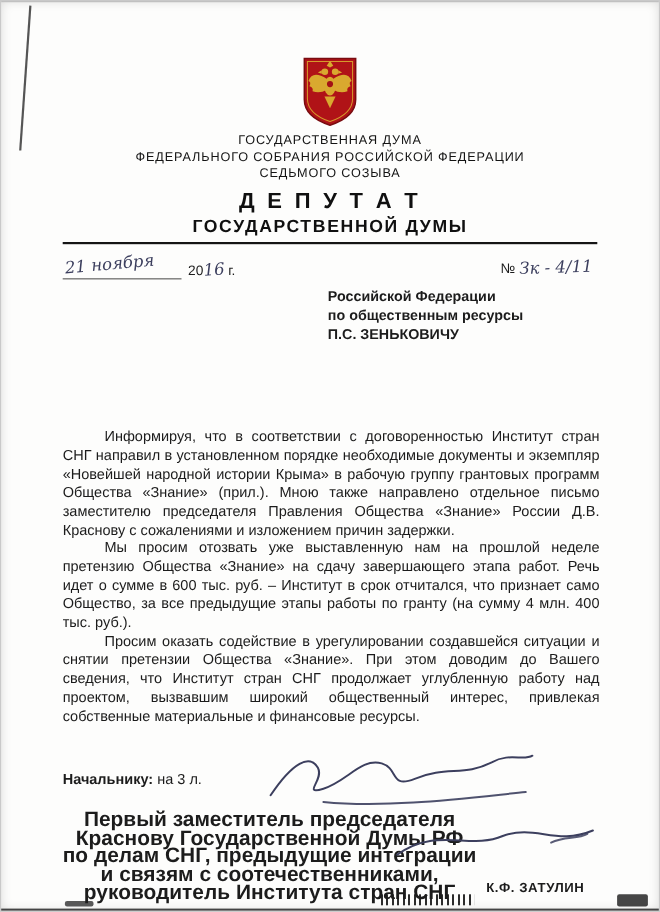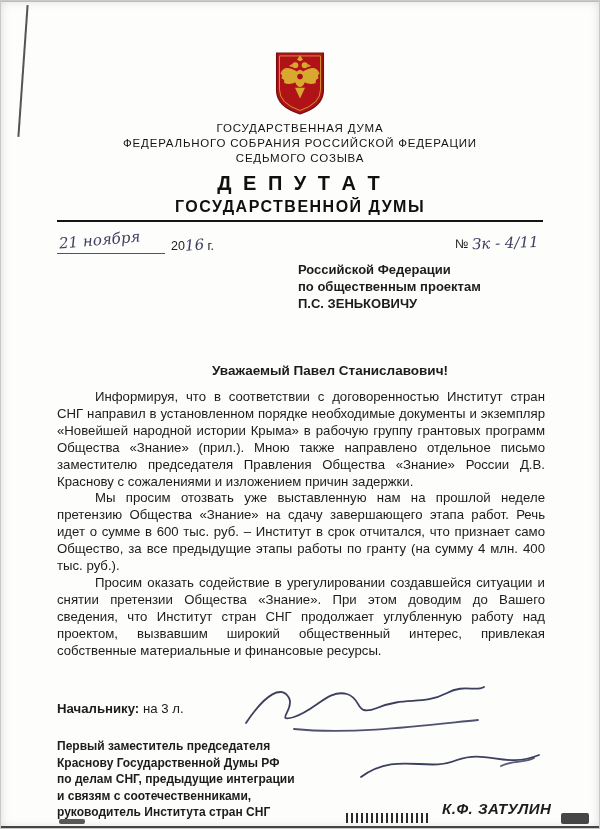--- a/index.html
+++ b/index.html
@@ -44,22 +44,22 @@
   .salutation{top:362px;left:60px;right:0;text-align:center;font-weight:bold;font-size:13.5px;}
   
   .body{top:388px;left:56px;width:488px;font-size:13.2px;line-height:16.9px;text-align:justify;}
   .body p{margin:0;text-indent:38px;}
   
   .attachment{top:700px;left:56px;font-size:13.2px;}
   .attachment .lbl{font-weight:bold;}
   
   .sig1{left:235px;top:676px;width:255px;height:60px;}
   .sig2{left:352px;top:740px;width:195px;height:52px;}
-  .sigblock{top:737px;left:56px;font-weight:bold;font-size:12px;line-height:16.6px;}
-  .signame{top:799px;left:441px;font-weight:bold;font-size:15px;letter-spacing:.5px;font-style:italic;}
+  .sigblock{top:737px;left:56px;font-weight:bold;font-size:19px;line-height:16.6px;text-align:center;}
+  .signame{top:799px;left:441px;font-weight:bold;font-size:12px;letter-spacing:.5px;}
   
   .edge-line{left:21px;top:4px;width:2px;height:132px;background:#2b2b2b;transform:rotate(4deg);opacity:.8;}
   .top-edge{top:0;left:0;right:0;height:1px;background:#bdbdbd;}
   .bottom-strip{bottom:0;left:0;right:0;height:2px;background:#262626;opacity:.85;}
   .blob-left{left:58px;top:818px;width:26px;height:5px;background:#303030;border-radius:2px;opacity:.8;}
   .blob-right{left:560px;top:812px;width:28px;height:11px;background:#262626;border-radius:2px;opacity:.85;}
   .barcode{left:345px;top:812px;width:85px;height:10px;
     background:repeating-linear-gradient(90deg,#141414 0 2px,transparent 2px 5px);opacity:.9;}
   svg .stroke{fill:none;stroke:var(--ink);stroke-width:1.8;stroke-linecap:round;}
 </style>
@@ -106,25 +106,24 @@
       </span><span class="year">20</span><span class="hand hand-year">16</span>
       <span>г.</span>
     </div>
     <div class="num-right">
       <span>№</span><span class="hand hand-num">Зк - 4/11</span>
     </div>
   </div>
 
   <div class="abs addressee">
     <div>Российской Федерации</div>
-    <div>по общественным проектам</div>
+    <div>по общественным ресурсы</div>
     <div>П.С. ЗЕНЬКОВИЧУ</div>
   </div>
 
-  <div class="abs salutation">Уважаемый Павел Станиславович!</div>
 
   <div class="abs body">
     <p>Информируя, что в соответствии с договоренностью Институт стран СНГ направил в установленном порядке необходимые документы и экземпляр «Новейшей народной истории Крыма» в рабочую группу грантовых программ Общества «Знание» (прил.). Мною также направлено отдельное письмо заместителю председателя Правления Общества «Знание» России Д.В. Краснову с сожалениями и изложением причин задержки.</p>
     <p>Мы просим отозвать уже выставленную нам на прошлой неделе претензию Общества «Знание» на сдачу завершающего этапа работ. Речь идет о сумме в 600 тыс. руб. – Институт в срок отчитался, что признает само Общество, за все предыдущие этапы работы по гранту (на сумму 4 млн. 400 тыс. руб.).</p>
     <p>Просим оказать содействие в урегулировании создавшейся ситуации и снятии претензии Общества «Знание». При этом доводим до Вашего сведения, что Институт стран СНГ продолжает углубленную работу над проектом, вызвавшим широкий общественный интерес, привлекая собственные материальные и финансовые ресурсы.</p>
   </div>
 
   <div class="abs attachment">
     <span class="lbl">Начальнику:</span>
     <span>на 3 л.</span>

